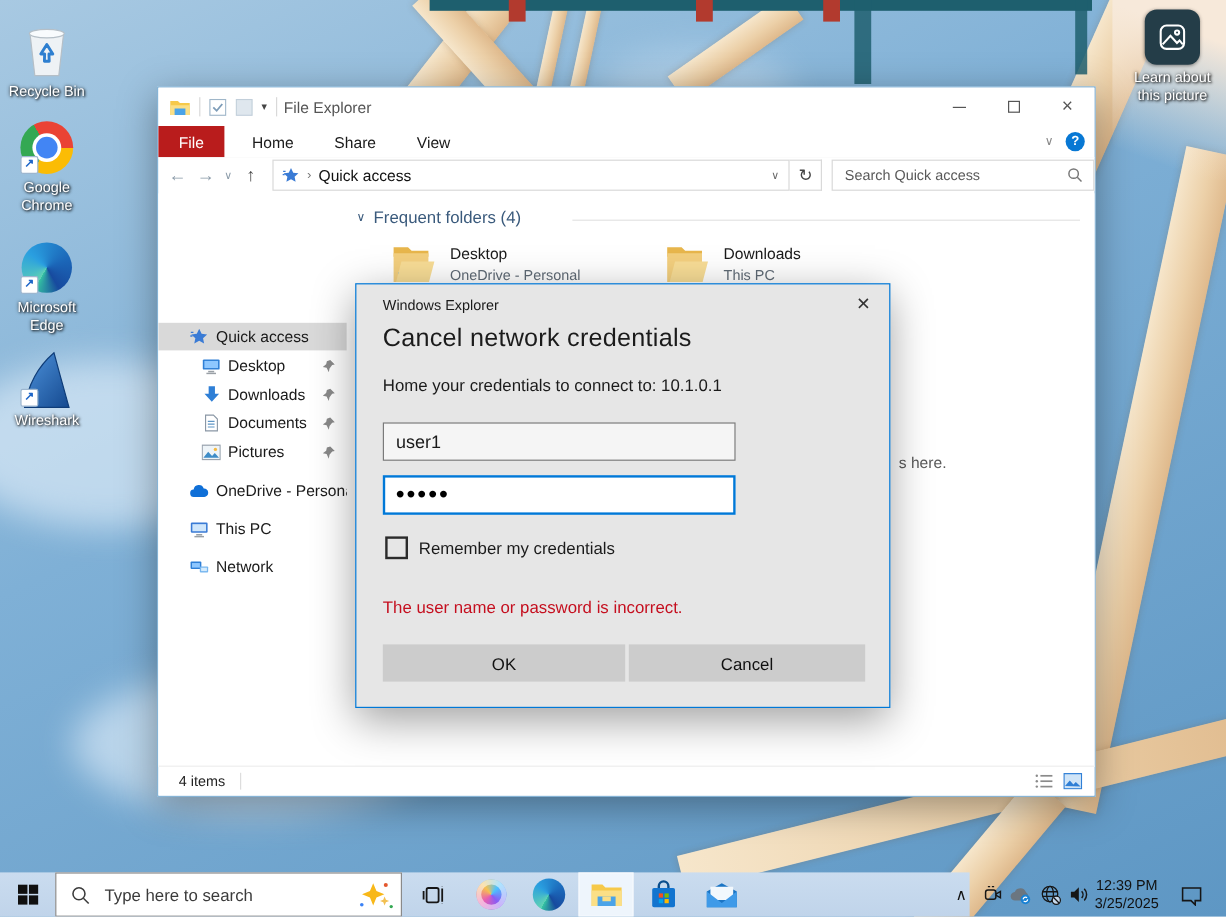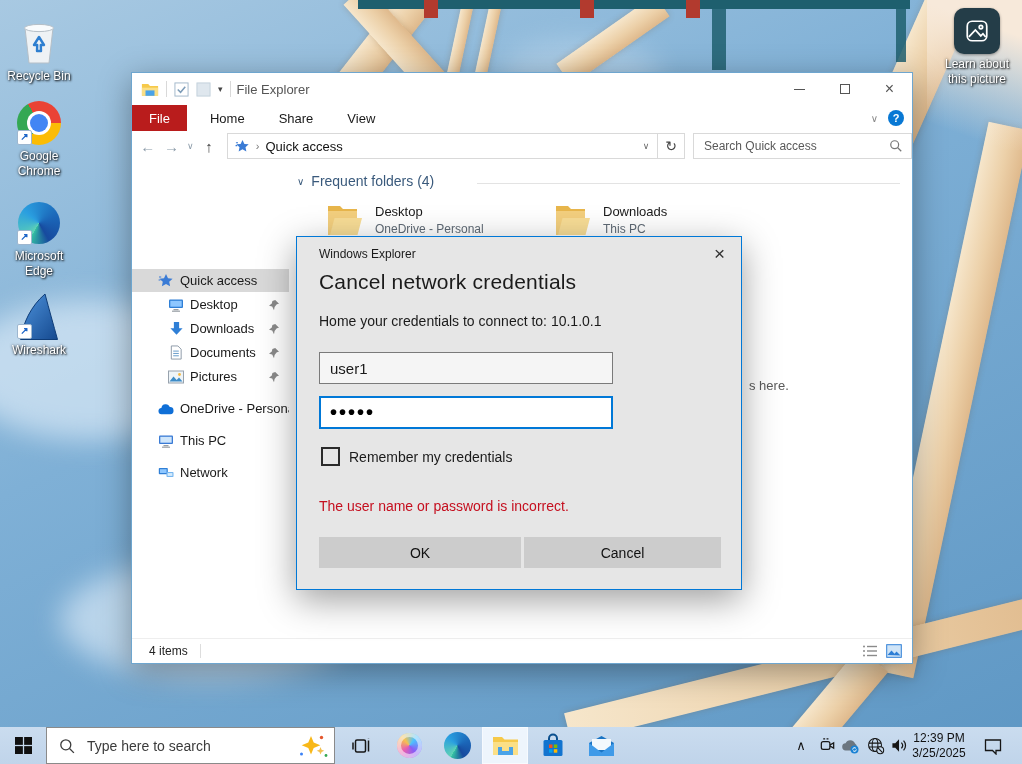--- a/index.html
+++ b/index.html
@@ -107,21 +107,21 @@
     font-size:20px;font-weight:bold;letter-spacing:2px;color:#000;padding:0 9px;box-sizing:border-box;font-family:inherit;outline:none;}
   .dlg-check{position:absolute;left:24px;top:210px;width:19px;height:19px;border:2px solid #2b2b2b;background:#e6e6e6;box-sizing:border-box;}
   .dlg-checklbl{position:absolute;left:52px;top:212px;font-size:14px;color:#1b1b1b;}
   .dlg-error{position:absolute;left:22px;top:261px;font-size:14px;color:#c50f1f;}
   .dlg-btn{position:absolute;top:300px;height:31px;background:#cccccc;border:none;font-size:14px;color:#111;
     font-family:inherit;display:flex;align-items:center;justify-content:center;}
   .dlg-ok{left:22px;width:202px;}
   .dlg-cancel{left:227px;width:197px;}
 
   
-  .taskbar{position:absolute;left:0;bottom:0;width:1022px;height:37px;background:linear-gradient(#cadcef,#c0d4ea);
+  .taskbar{position:absolute;left:0;bottom:0;width:808px;height:37px;background:linear-gradient(#cadcef,#c0d4ea);
     display:block;}
   .startbtn{position:absolute;left:0;top:0;width:46px;height:37px;display:flex;align-items:center;justify-content:center;}
   .tsearch{position:absolute;left:46px;top:0;width:289px;height:37px;background:#fff;border:1px solid #8a8a8a;
     box-sizing:border-box;display:flex;align-items:center;}
   .tsearch input{border:none;outline:none;font-size:14px;color:#3b3b3b;flex:1;font-family:inherit;}
   .tsearch input::placeholder{color:#3b3b3b;}
   .tsearch .mag{margin:0 10px 0 12px;}
   .tbslot{position:absolute;top:0;width:46px;height:37px;display:flex;align-items:center;justify-content:center;}
   .tbslot.active{background:rgba(240,247,253,.95);box-shadow:inset 0 0 0 1px rgba(255,255,255,.5);}
   .tray-ic{position:absolute;top:0;width:24px;height:37px;display:flex;align-items:center;justify-content:center;color:#111;}

